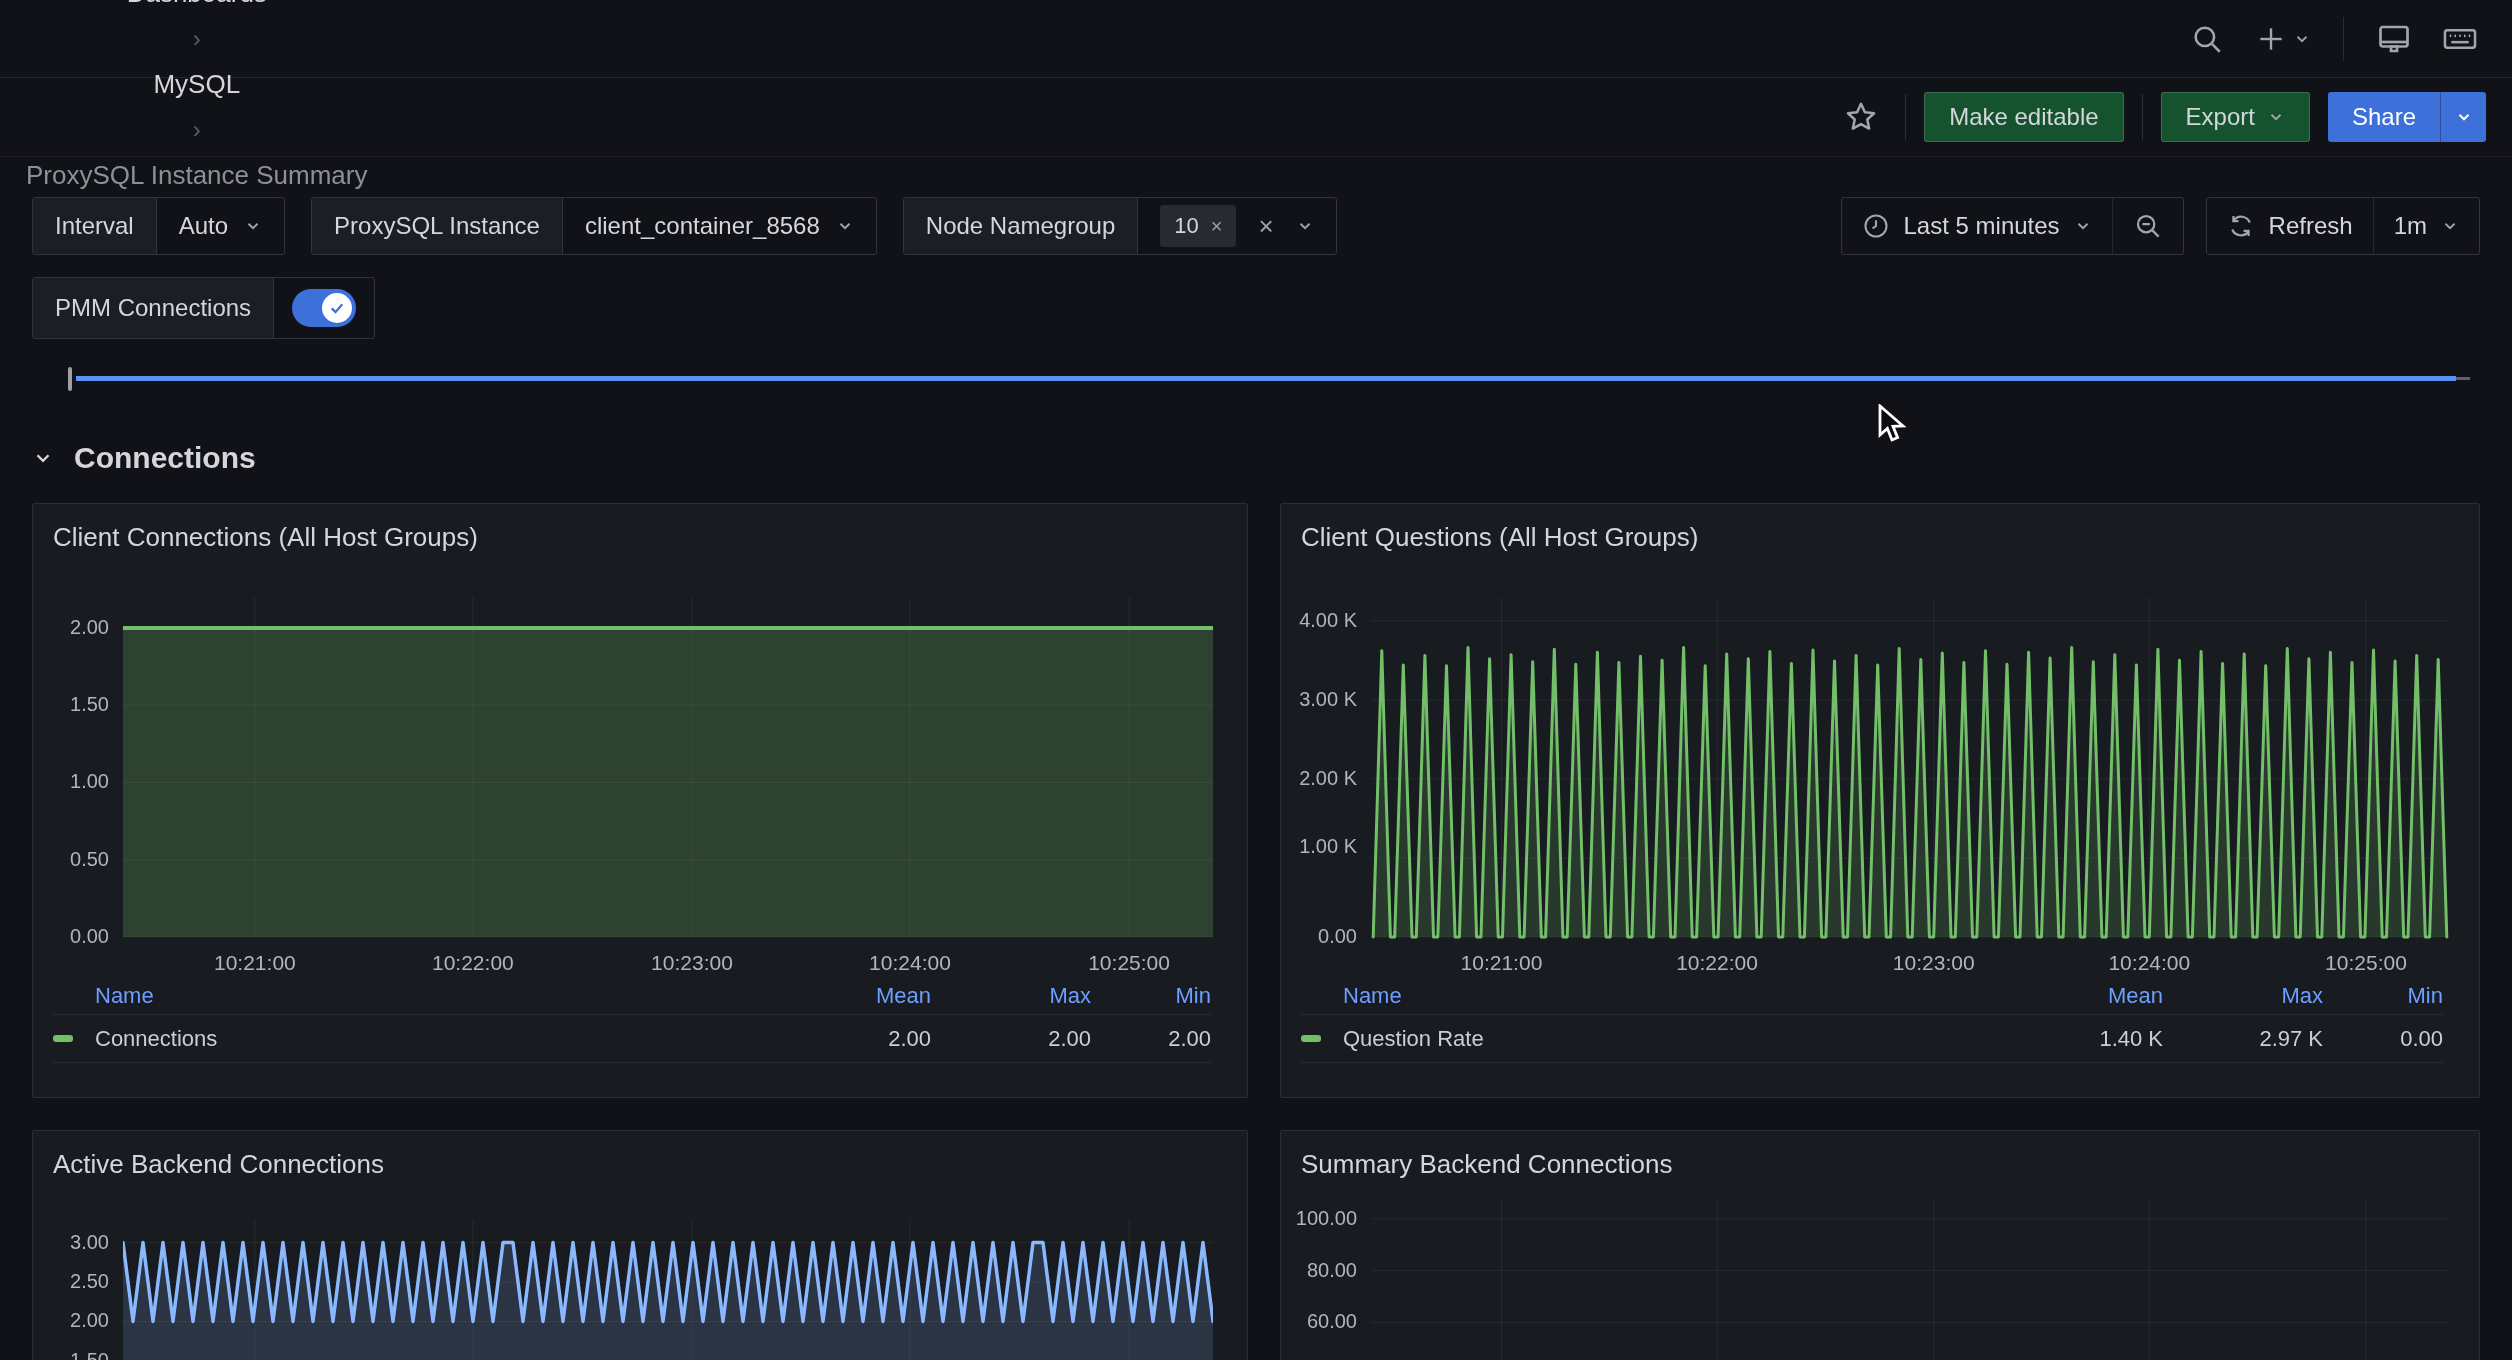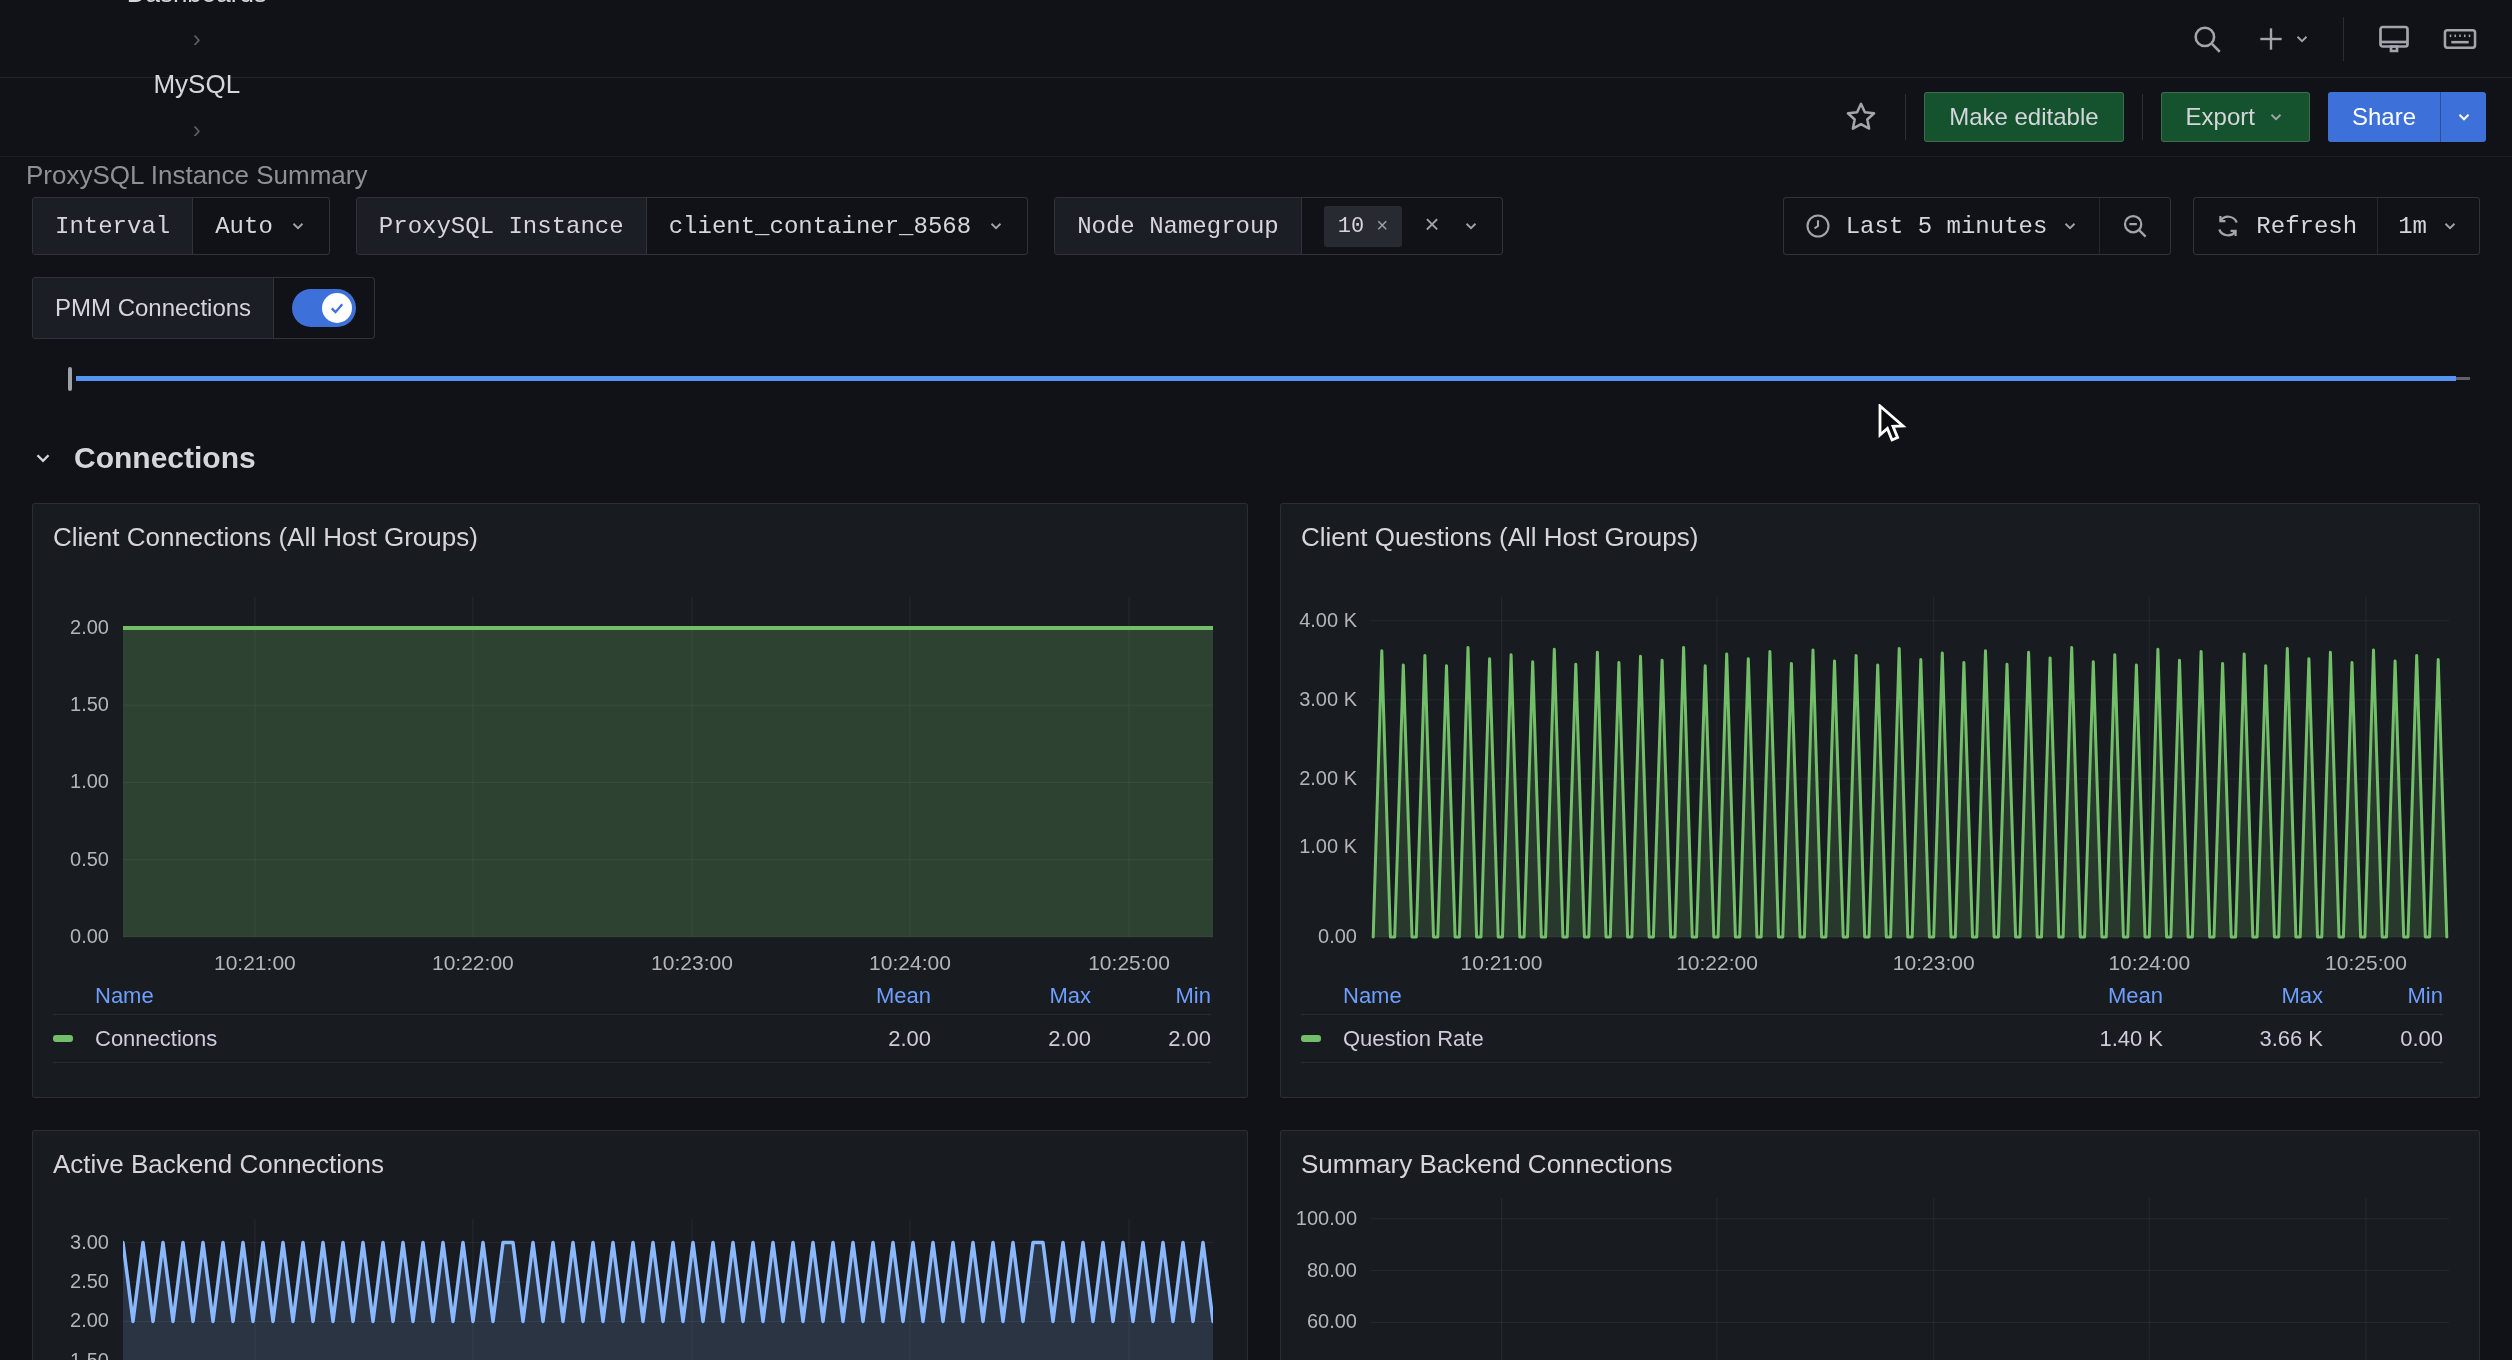--- a/index.html
+++ b/index.html
@@ -44,21 +44,21 @@
     height:50px; display:inline-flex; align-items:center; padding:0 24px;
     background:#3d71d9; color:#ffffff; font-size:24px; font-weight:500; cursor:pointer; border:none;
   }
   .btn-primary-caret {
     width:46px; height:50px; display:flex; align-items:center; justify-content:center;
     background:#3d71d9; border-left:1px solid rgba(17,18,23,0.35); cursor:pointer; color:#fff;
   }
 
   
   .main { padding:0 32px; }
-  .filters-row { margin-top:40px; display:flex; justify-content:space-between; align-items:flex-start;font-family:Liberation Mono, monospace; }
+  .filters-row { margin-top:40px; display:flex; justify-content:space-between; align-items:flex-start; }
   .filters-left { display:flex; gap:26px; }
   .filter-box {
     display:flex; align-items:stretch; height:58px;
     border:1px solid rgba(204,204,220,0.18); border-radius:3px; overflow:hidden;
   }
   .filter-label {
     display:flex; align-items:center; padding:0 22px; font-size:24px; color:#d5d6dc;
     background:#1b1e24; border-right:1px solid rgba(204,204,220,0.12); white-space:nowrap;
   }
   .filter-value { display:flex; align-items:center; gap:16px; padding:0 22px; font-size:24px; cursor:pointer; white-space:nowrap; }
@@ -435,21 +435,21 @@
           <span class="num-h">Mean</span>
           <span class="num-h">Max</span>
           <span class="num-h">Min</span>
         </div>
         <div class="legend-row">
           <span class="legend-name">
             <span class="swatch"></span>
             <span>Question Rate</span>
           </span>
           <span class="legend-num">1.40 K</span>
-          <span class="legend-num">3.66 K</span>
+          <span class="legend-num">2.97 K</span>
           <span class="legend-num">0.00</span>
         </div>
       </div>
     </section>
 
     <section class="panel row2">
       <h2 class="panel-title">Active Backend Connections</h2>
       <div class="chart-area">
           <svg class="plot" style="left:90px;top:33px" width="1090" height="266">
             <line class="grid-line" x1="0" x2="1090" y1="23.636363636363615" y2="23.636363636363615"></line>

